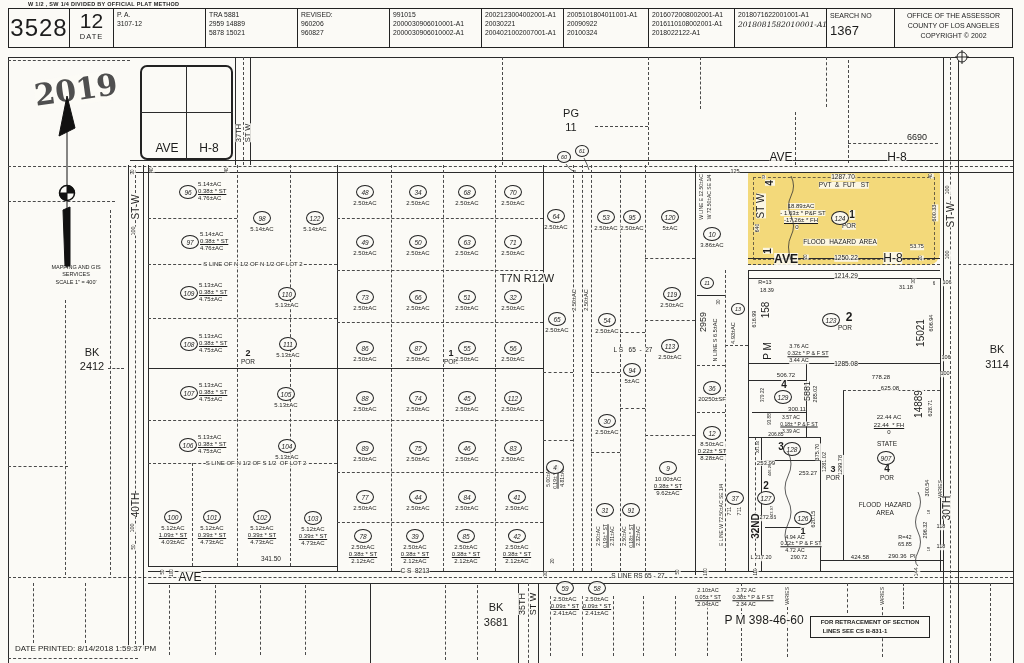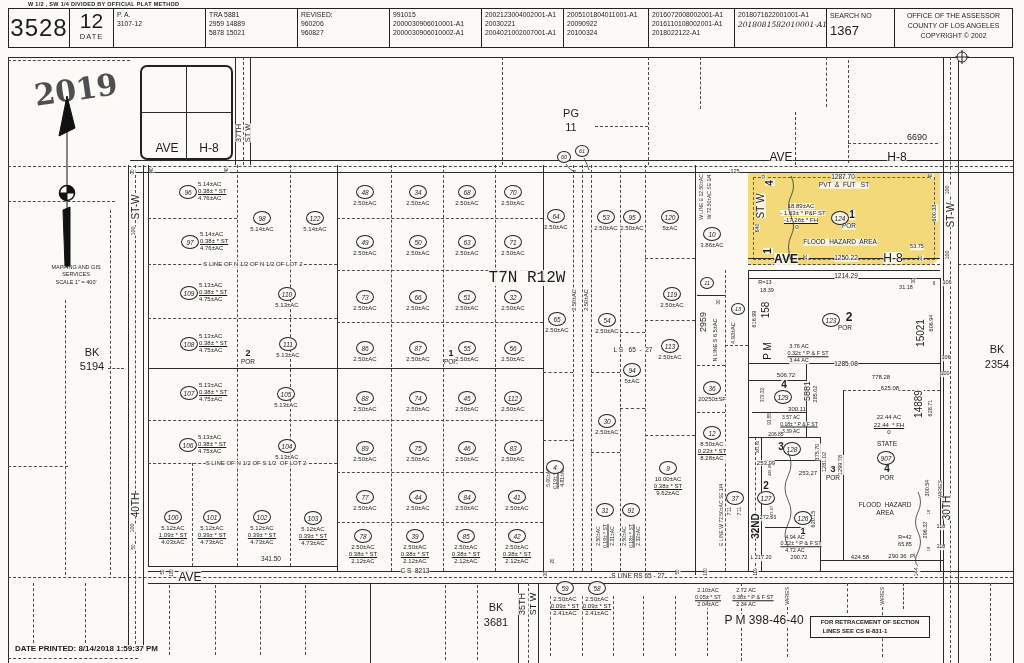--- a/index.html
+++ b/index.html
@@ -226,23 +226,23 @@
       <div class="ln lv ld" style="left: 847px; top: 583px; height: 30px;"></div>
       <div class="ln lv ld" style="left: 882px; top: 607px; height: 50px;"></div>
       <div class="ln lv ld" style="left: 903px; top: 583px; height: 26px;"></div>
       <div class="ln lv ld" style="left: 990px; top: 583px; height: 78px;"></div>
       <div class="rect notebox" style="left: 810px; top: 616px; width: 120px; height: 22px;"></div>
       <div class="mt" style="left: 76px; top: 90px; font-size: 30px; transform: translate(-50%, -50%) rotate(-8deg); font-weight: bold; font-family: &quot;DejaVu Serif&quot;, serif; color: rgb(79, 79, 79);">2019</div>
       <div class="mt" style="left: 76px; top: 268px; font-size: 5.5px; transform: translate(-50%, -50%);">MAPPING AND GIS</div>
       <div class="mt" style="left: 76px; top: 275px; font-size: 5.5px; transform: translate(-50%, -50%);">SERVICES</div>
       <div class="mt" style="left: 76px; top: 283px; font-size: 5.5px; transform: translate(-50%, -50%);">SCALE 1" = 400'</div>
       <div class="mt" style="left: 92px; top: 352px; font-size: 11px; transform: translate(-50%, -50%);">BK</div>
-      <div class="mt" style="left: 92px; top: 366px; font-size: 11px; transform: translate(-50%, -50%);">5194</div>
+      <div class="mt" style="left: 92px; top: 366px; font-size: 11px; transform: translate(-50%, -50%);">2412</div>
       <div class="mt" style="left: 997px; top: 349px; font-size: 11px; transform: translate(-50%, -50%);">BK</div>
-      <div class="mt" style="left: 997px; top: 364px; font-size: 11px; transform: translate(-50%, -50%);">2354</div>
+      <div class="mt" style="left: 997px; top: 364px; font-size: 11px; transform: translate(-50%, -50%);">3114</div>
       <div class="mt" style="left: 496px; top: 607px; font-size: 11px; transform: translate(-50%, -50%);">BK</div>
       <div class="mt" style="left: 496px; top: 622px; font-size: 11px; transform: translate(-50%, -50%);">3681</div>
       <div class="mt" style="left: 167px; top: 148px; font-size: 12px; transform: translate(-50%, -50%);">AVE</div>
       <div class="mt" style="left: 209px; top: 148px; font-size: 12px; transform: translate(-50%, -50%);">H-8</div>
       <div class="mt" style="left: 239px; top: 133px; font-size: 7.5px; transform: translate(-50%, -50%) rotate(-90deg);">37TH</div>
       <div class="mt" style="left: 248px; top: 133px; font-size: 7.5px; transform: translate(-50%, -50%) rotate(-90deg);">ST W</div>
       <div class="mt" style="left: 152px; top: 170px; font-size: 4.5px; transform: translate(-50%, -50%) rotate(-90deg);">40</div>
       <div class="mt" style="left: 227px; top: 170px; font-size: 4.5px; transform: translate(-50%, -50%) rotate(-90deg);">40</div>
       <div class="mt" style="left: 133px; top: 172px; font-size: 4.5px; transform: translate(-50%, -50%) rotate(-90deg);">30</div>
       <div class="mt" style="left: 571px; top: 113px; font-size: 11px; transform: translate(-50%, -50%);">PG</div>
@@ -262,21 +262,21 @@
       <div class="mt" style="left: 947px; top: 283px; font-size: 5.5px; transform: translate(-50%, -50%);">106</div>
       <div class="mt" style="left: 946px; top: 358px; font-size: 5.5px; transform: translate(-50%, -50%);">106</div>
       <div class="mt" style="left: 945px; top: 374px; font-size: 5.5px; transform: translate(-50%, -50%);">100</div>
       <div class="mt" style="left: 941px; top: 527px; font-size: 5.5px; transform: translate(-50%, -50%);">118</div>
       <div class="mt" style="left: 941px; top: 547px; font-size: 5.5px; transform: translate(-50%, -50%);">118</div>
       <div class="mt" style="left: 940px; top: 489px; font-size: 5px; transform: translate(-50%, -50%) rotate(-90deg);">VARIES</div>
       <div class="mt" style="left: 947px; top: 508px; font-size: 10px; transform: translate(-50%, -50%) rotate(-90deg);">30TH</div>
       <div class="mt" style="left: 917px; top: 572px; font-size: 5.5px; transform: translate(-50%, -50%) rotate(-90deg);">144</div>
       <div class="mt" style="left: 882px; top: 596px; font-size: 5px; transform: translate(-50%, -50%) rotate(-90deg);">VARIES</div>
       <div class="mt" style="left: 787px; top: 596px; font-size: 5px; transform: translate(-50%, -50%) rotate(-90deg);">VARIES</div>
-      <div class="mt" style="left: 527px; top: 278px; font-size: 16px; transform: translate(-50%, -50%); font-family: Liberation Mono, monospace;">T7N R12W</div>
+      <div class="mt" style="left: 527px; top: 278px; font-size: 11px; transform: translate(-50%, -50%);">T7N R12W</div>
       <div class="mt" style="left: 253px; top: 264px; font-size: 6px; transform: translate(-50%, -50%);">S LINE OF N 1/2 OF N 1/2 OF LOT 2</div>
       <div class="mt" style="left: 256px; top: 463px; font-size: 6px; transform: translate(-50%, -50%);">S LINE OF N 1/2 OF S 1/2  OF LOT 2</div>
       <div class="mt" style="left: 248px; top: 353px; font-size: 9px; transform: translate(-50%, -50%); font-weight: bold;">2</div>
       <div class="mt" style="left: 248px; top: 362px; font-size: 6.5px; transform: translate(-50%, -50%);">POR</div>
       <div class="mt" style="left: 451px; top: 353px; font-size: 9px; transform: translate(-50%, -50%); font-weight: bold;">1</div>
       <div class="mt" style="left: 451px; top: 362px; font-size: 6.5px; transform: translate(-50%, -50%);">POR</div>
       <div class="mt" style="left: 633px; top: 350px; font-size: 6.5px; transform: translate(-50%, -50%);">L S   65  -  27</div>
       <div class="mt" style="left: 575px; top: 300px; font-size: 5.5px; transform: translate(-50%, -50%) rotate(-90deg);">2.50±AC</div>
       <div class="mt" style="left: 587px; top: 300px; font-size: 5.5px; transform: translate(-50%, -50%) rotate(-90deg);">2.50±AC</div>
       <div class="mt" style="left: 701px; top: 197px; font-size: 5px; transform: translate(-50%, -50%) rotate(-90deg);">W LINE E 12.50±AC</div>
@@ -391,24 +391,24 @@
       <div class="mt" style="left: 814px; top: 519px; font-size: 5.5px; transform: translate(-50%, -50%) rotate(-90deg);">620.15</div>
       <div class="mt" style="left: 772px; top: 512px; font-size: 4px; transform: translate(-50%, -50%) rotate(-90deg);">243.97</div>
       <div class="mt" style="left: 758px; top: 447px; font-size: 4px; transform: translate(-50%, -50%) rotate(-90deg);">221.04</div>
       <div class="mt" style="left: 770px; top: 470px; font-size: 4px; transform: translate(-50%, -50%) rotate(-90deg);">446.28</div>
       <div class="mt" style="left: 708px; top: 591px; font-size: 5.5px; transform: translate(-50%, -50%);">2.10±AC</div>
       <div class="mt" style="left: 708px; top: 598px; font-size: 5.5px; transform: translate(-50%, -50%); text-decoration: underline;">0.05± * ST</div>
       <div class="mt" style="left: 708px; top: 605px; font-size: 5.5px; transform: translate(-50%, -50%);">2.04±AC</div>
       <div class="mt" style="left: 746px; top: 591px; font-size: 5.5px; transform: translate(-50%, -50%);">2.72 AC</div>
       <div class="mt" style="left: 753px; top: 598px; font-size: 5.5px; transform: translate(-50%, -50%); text-decoration: underline;">0.38± * P &amp; F ST</div>
       <div class="mt" style="left: 746px; top: 605px; font-size: 5.5px; transform: translate(-50%, -50%);">2.34 AC</div>
-      <div class="mt" style="left: 764px; top: 620px; font-size: 12px; transform: translate(-50%, -50%);">P M 398-46-40</div>
+      <div class="mt" style="left: 764px; top: 620px; font-size: 12px; transform: translate(-50%, -50%);">P M 398-46-60</div>
       <div class="mt" style="left: 870px; top: 622px; font-size: 6px; transform: translate(-50%, -50%); font-weight: bold;">FOR RETRACEMENT OF SECTION</div>
       <div class="mt" style="left: 855px; top: 631px; font-size: 6px; transform: translate(-50%, -50%); font-weight: bold;">LINES SEE CS B-831-1</div>
-      <div class="mt" style="left: 15px; top: 645px; font-size: 8px; transform: none; font-weight: bold;">DATE PRINTED: 8/14/2018 1:59:37 PM</div>
+      <div class="mt" style="left: 15px; top: 645px; font-size: 8px; transform: none; font-weight: normal;">DATE PRINTED: 8/14/2018 1:59:37 PM</div>
       <div class="mt" style="left: 548px; top: 477px; font-size: 5px; transform: translate(-50%, -50%) rotate(-90deg);">5.00±AC</div>
       <div class="mt" style="left: 555px; top: 477px; font-size: 5px; transform: translate(-50%, -50%) rotate(-90deg); text-decoration: underline;">0.19± * ST</div>
       <div class="mt" style="left: 562px; top: 477px; font-size: 5px; transform: translate(-50%, -50%) rotate(-90deg);">4.81±AC</div>
       <div class="mt" style="left: 598px; top: 536px; font-size: 5px; transform: translate(-50%, -50%) rotate(-90deg);">2.50±AC</div>
       <div class="mt" style="left: 605px; top: 536px; font-size: 5px; transform: translate(-50%, -50%) rotate(-90deg); text-decoration: underline;">0.19± * ST</div>
       <div class="mt" style="left: 612px; top: 536px; font-size: 5px; transform: translate(-50%, -50%) rotate(-90deg);">2.31±AC</div>
       <div class="mt" style="left: 624px; top: 536px; font-size: 5px; transform: translate(-50%, -50%) rotate(-90deg);">2.50±AC</div>
       <div class="mt" style="left: 631px; top: 536px; font-size: 5px; transform: translate(-50%, -50%) rotate(-90deg); text-decoration: underline;">0.18± * ST</div>
       <div class="mt" style="left: 638px; top: 536px; font-size: 5px; transform: translate(-50%, -50%) rotate(-90deg);">2.32±AC</div>
       <div class="pc" style="left: 179px; top: 185px;">96</div>

